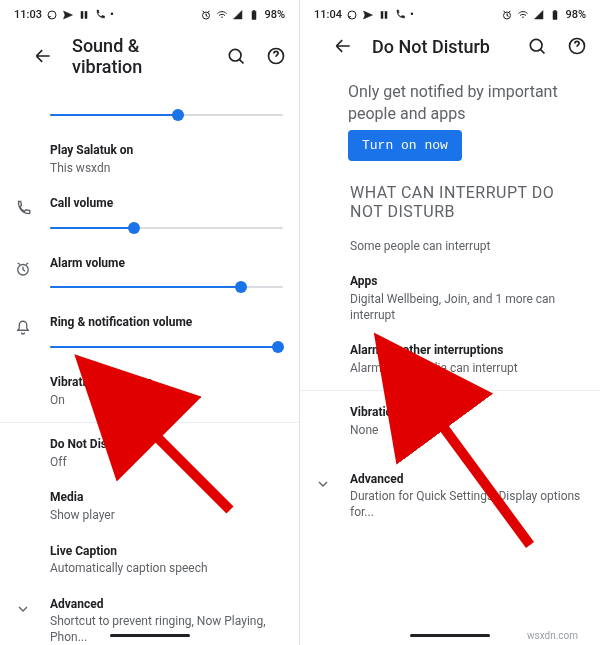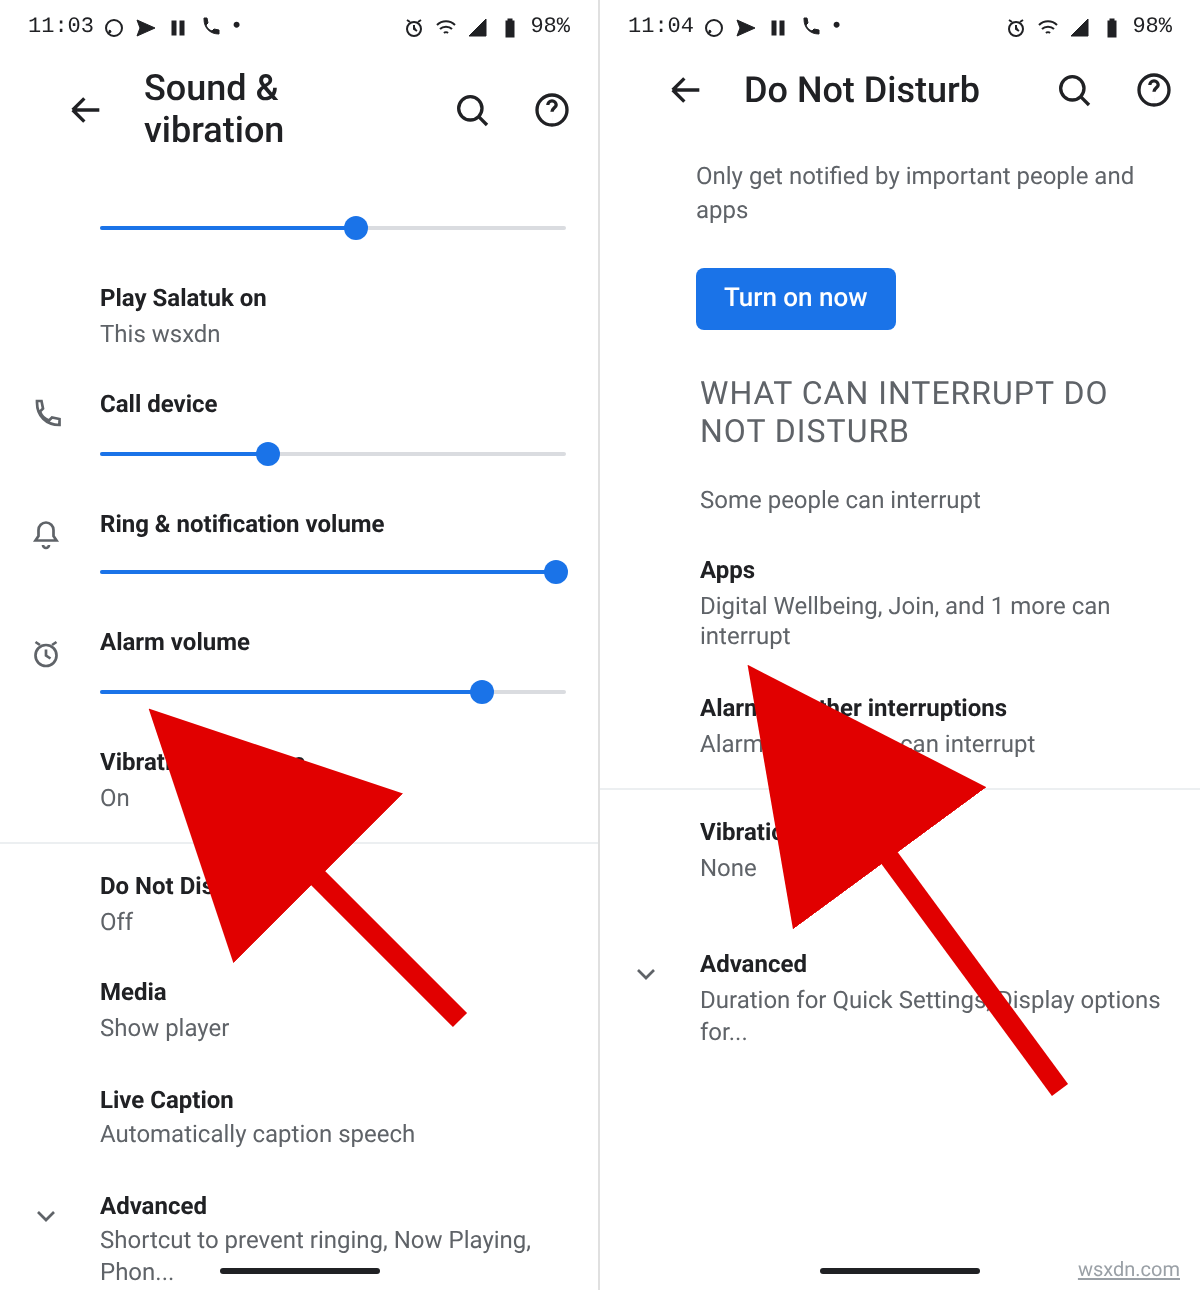--- a/index.html
+++ b/index.html
@@ -22,21 +22,20 @@
   }
   .screen:last-child { border-right: none; }
   .statusbar {
     display: flex;
     align-items: center;
     justify-content: space-between;
     font-size: 11px;
     padding: 8px 14px 4px;
     color: #202124;
     font-weight: 500;
-    font-family: Liberation Mono, monospace;
   }
   .statusbar .sb-left, .statusbar .sb-right { display:flex; align-items:center; gap:4px; }
   .sb-icon { width:12px; height:12px; display:inline-flex; align-items:center; justify-content:center; }
   .sb-icon svg { width:12px; height:12px; fill:#202124; stroke:#202124; }
   .appbar {
     display: flex;
     align-items: center;
     padding: 10px 12px 12px;
     gap: 18px;
     margin-left: 20px;
@@ -49,37 +48,38 @@
   .setting-row .lefticon { width: 36px; display:flex; justify-content:flex-start; padding-top:4px; }
   .setting-row .lefticon svg { width:18px; height:18px; fill:none; stroke:#5f6368; stroke-width:1.8; }
   .setting-row .body { flex:1; }
   .primary { font-size: 12px; color:#202124; line-height:1.3;font-weight:bold; }
   .secondary { font-size: 12px; color:#5f6368; line-height:1.3; margin-top:2px; }
   .slider-wrap { margin-top:8px; height:16px; position:relative; }
   .slider-track { position:absolute; top:7px; left:0; right:0; height:2px; background:#dadce0; border-radius:2px; }
   .slider-fill { position:absolute; top:7px; left:0; height:2px; background:#1a73e8; border-radius:2px; }
   .slider-thumb { position:absolute; top:2px; width:12px; height:12px; background:#1a73e8; border-radius:50%; transform:translateX(-50%); }
   .sectionhead { font-size:16px; color:#5f6368; letter-spacing:0.5px; padding: 16px 16px 6px 50px; text-transform:uppercase; }
-  .dnd-desc { font-size:12px; color:#5f6368; padding: 12px 20px 0 48px; line-height:1.4; }
+  .dnd-desc { font-size:16px; color:#5f6368; padding: 12px 20px 0 48px; line-height:1.4; }
   .btn-primary {
     display:inline-block;
     background:#1a73e8;
     color:#fff;
     font-size:13px;
     padding: 8px 14px;
     border-radius:4px;
-    margin: 20px 0 6px 48px;
+    margin: 4px 0 6px 48px;
     font-weight:500;
+    font-family:Liberation Mono, monospace;
   }
   .divider { height:1px; background:transparent; margin:6px 0; }
   .hrline { height:1px; background:#eceff1; margin:4px 0; }
   .chev { width:18px; display:flex; align-items:center; justify-content:center; padding-top:4px; }
   .chev svg { width:16px; height:16px; fill:none; stroke:#5f6368; stroke-width:2; }
   .homebar { position:absolute; bottom:8px; left:50%; transform:translateX(-50%); width:80px; height:3px; background:#202124; border-radius:2px; }
-  .watermark { position:absolute; bottom:4px; right:10px; font-size:10px; color:#9aa0a6;text-decoration:underline; }
+  .watermark { position:absolute; bottom:4px; right:22px; font-size:10px; color:#9aa0a6; }
   .arrow { position:absolute; pointer-events:none; }
   .arrow svg { overflow:visible; }
 </style>
 </head>
 <body>
 
 <div class="screens">
 
   <div class="screen">
     <div class="statusbar">
@@ -178,58 +178,58 @@
         </div>
       </div>
 
       <div class="setting-row">
         <div class="lefticon">
             <svg viewBox="0 0 24 24">
               <path d="M6 3c0 9 6 15 15 15v-4l-5-1-2 2c-3-1-5-3-6-6l2-2-1-5H6z"></path>
             </svg>
           </div>
         <div class="body">
-          <div class="primary">Call device</div>
+          <div class="primary">Call volume</div>
           <div class="slider-wrap">
             <div class="slider-track"></div>
             <div class="slider-fill" style="width:36%"></div>
             <div class="slider-thumb" style="left:36%"></div>
+          </div>
+        </div>
+      </div>
+
+      <div class="setting-row">
+        <div class="lefticon">
+            <svg viewBox="0 0 24 24">
+              <circle cx="12" cy="13" r="7"></circle>
+              <path d="M12 9v4l3 2M5 4l3 2M19 4l-3 2"></path>
+            </svg>
+          </div>
+        <div class="body">
+          <div class="primary">Alarm volume</div>
+          <div class="slider-wrap">
+            <div class="slider-track"></div>
+            <div class="slider-fill" style="width:82%"></div>
+            <div class="slider-thumb" style="left:82%"></div>
           </div>
         </div>
       </div>
 
       <div class="setting-row">
         <div class="lefticon">
             <svg viewBox="0 0 24 24">
               <path d="M12 3a5 5 0 00-5 5v4l-2 3h14l-2-3V8a5 5 0 00-5-5zM10 18a2 2 0 004 0"></path>
             </svg>
           </div>
         <div class="body">
           <div class="primary">Ring &amp; notification volume</div>
           <div class="slider-wrap">
             <div class="slider-track"></div>
             <div class="slider-fill" style="width:98%"></div>
             <div class="slider-thumb" style="left:98%"></div>
-          </div>
-        </div>
-      </div>
-
-      <div class="setting-row">
-        <div class="lefticon">
-            <svg viewBox="0 0 24 24">
-              <circle cx="12" cy="13" r="7"></circle>
-              <path d="M12 9v4l3 2M5 4l3 2M19 4l-3 2"></path>
-            </svg>
-          </div>
-        <div class="body">
-          <div class="primary">Alarm volume</div>
-          <div class="slider-wrap">
-            <div class="slider-track"></div>
-            <div class="slider-fill" style="width:82%"></div>
-            <div class="slider-thumb" style="left:82%"></div>
           </div>
         </div>
       </div>
 
       <div class="setting-row">
         <div class="lefticon"></div>
         <div class="body">
           <div class="primary">Vibration &amp; haptics</div>
           <div class="secondary">On</div>
         </div>

